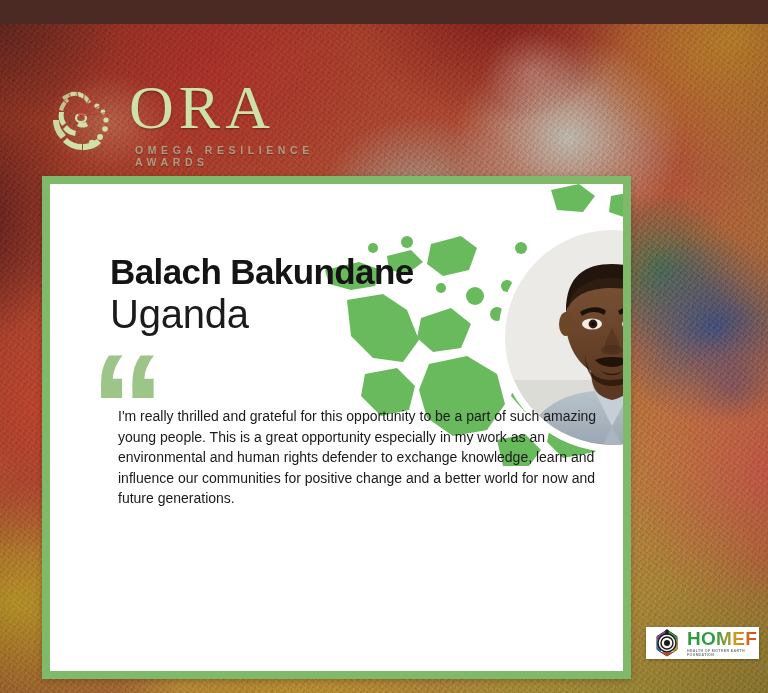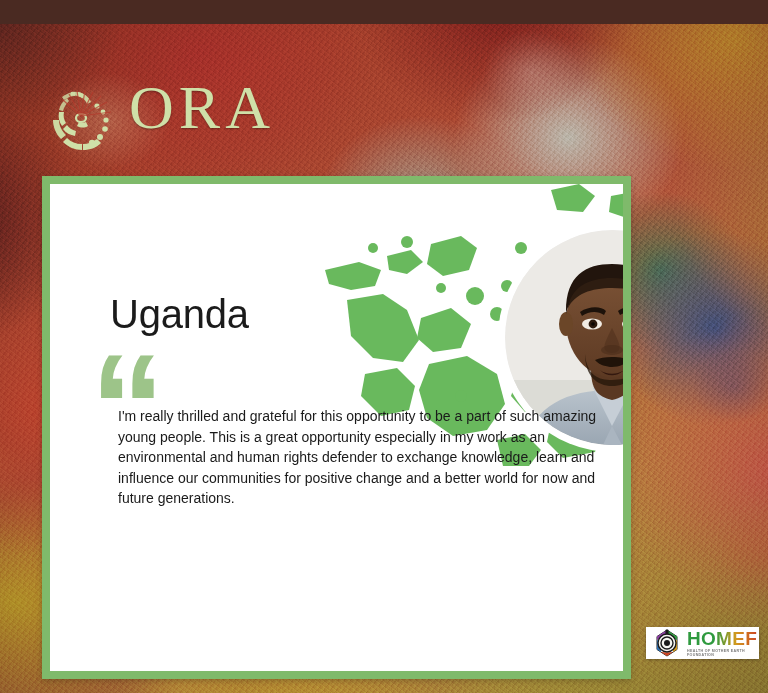--- a/index.html
+++ b/index.html
@@ -168,20 +168,21 @@
             <path d="M36 34 L32 9"></path>
               <path d="M36 34 L24 12"></path>
               <path d="M36 34 L18 18"></path>
             <path d="M36 34 L62 20"></path>
               <path d="M36 34 L66 30"></path>
           </g>
         </g>
       </svg>
     </span>
     <span class="ora-word">ORA</span>
+    <span class="ora-sub">OMEGA RESILIENCE AWARDS</span>
   </div>
 
   <div class="card">
     <div class="card-inner">
 
       <span class="map-art">
         <svg viewBox="0 0 330 300" xmlns="http://www.w3.org/2000/svg">
           <g fill="#69b95d">
             <path d="M14 92 L48 84 L70 92 L64 108 L40 112 L18 106 Z"></path>
             <path d="M76 78 L100 72 L112 84 L96 96 L78 92 Z"></path>
@@ -263,20 +264,21 @@
             <ellipse cx="107" cy="120" rx="11" ry="5" fill="#452917" opacity=".5"></ellipse>
 
             <path d="M90 130 C98 126 116 126 124 130 C120 135 112 137 107 137 C102 137 94 135 90 130 Z" fill="#201309"></path>
             <path d="M80 124 C80 146 92 156 107 156 C122 156 134 146 134 124 C132 146 120 150 107 150 C94 150 82 146 80 124 Z" fill="#241609" opacity=".75"></path>
 
             <path d="M95 140 C101 145 113 145 119 140 C113 147 101 147 95 140 Z" fill="#33180f"></path>
           </g>
         </svg>
       </div>
 
+      <div class="name">Balach Bakundane</div>
       <div class="country">Uganda</div>
 
       <div class="qmark">“</div>
       <div class="quote">I'm really thrilled and grateful for this opportunity to be a part of such amazing young people. This is a great opportunity especially in my work as an environmental and human rights defender to exchange knowledge, learn and influence our communities for positive change and a better world for now and future generations.</div>
 
     </div>
   </div>
 
   <div class="homef">
     <span class="homef-mark">

